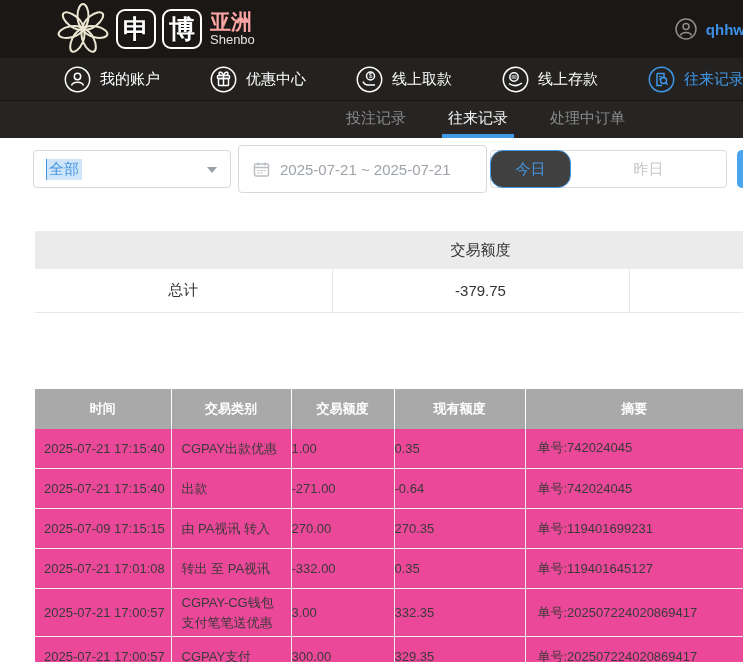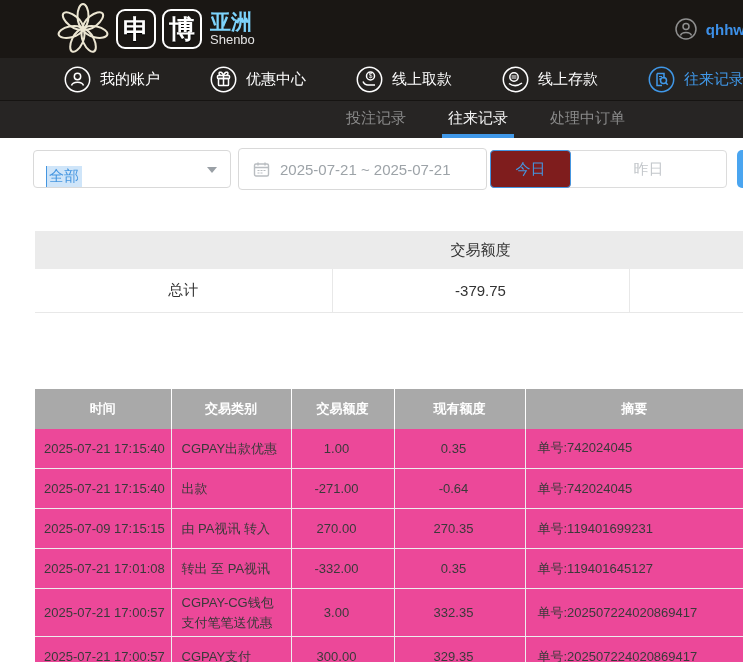--- a/index.html
+++ b/index.html
@@ -8,21 +8,21 @@
 
   
   .topbar { height:58px; background:#1a1714; display:flex; align-items:center;
             padding-left:56px; position:relative; }
   .logo-flower { display:flex; }
   .logo-box { width:40px; height:40px; border:2.5px solid #fff; border-radius:9px;
               color:#fff; font-size:26px; font-weight:bold; display:flex;
               align-items:center; justify-content:center; margin-left:6px;
               text-shadow:0 1px 1px #000; }
   .logo-cn { margin-left:8px; line-height:1.05; }
-  .logo-region { color:#7dd3fc; font-size:21px; font-weight:bold; }
+  .logo-region { color:#fca5a5; font-size:21px; font-weight:bold; }
   .logo-sub { color:#e3e3e3; font-size:13px; }
   .user { position:absolute; right:-2px; top:0; height:58px; display:flex;
           align-items:center; gap:8px; white-space:nowrap; }
   .user-name { color:#3d90e8; font-size:15px; font-weight:bold; }
 
   
   .nav { height:42px; background:#242220; display:flex; align-items:center;
          padding-left:64px; gap:50px; overflow:hidden; }
   .nav-item { display:flex; align-items:center; gap:9px; color:#fff;
               font-size:15px; cursor:pointer; flex:none; }
@@ -34,37 +34,37 @@
             overflow:hidden; }
   .tab { height:100%; display:flex; align-items:center; padding:2px 6px 0 6px;
          color:#8a8a8a; font-size:15px; border-bottom:4px solid transparent;
          cursor:pointer; flex:none; }
   .tab.active { color:#f5f5f5; border-bottom-color:#4098e8; }
 
   
   .filter-row { margin:12px 0 0 33px; height:38px; display:flex;
                 align-items:center; position:relative; }
   .select-box { width:198px; height:38px; border:1px solid #d9d9d9;
-                border-radius:4px; display:flex; align-items:flex-end;
+                border-radius:4px; display:flex; align-items:center;
                 padding:0 12px; position:relative; background:#fff; cursor:pointer; }
   .select-value { background:#cfe5f9; color:#4596e0; font-size:15px;
                   padding:1px 3px 1px 2px; border-left:1.5px solid #4596e0; }
   .caret { position:absolute; right:13px; top:16px; width:0; height:0;
            border-left:5px solid transparent; border-right:5px solid transparent;
            border-top:6px solid #9aa0a6; }
-  .date-box { width:249px; height:42px; margin-left:7px; border:1px solid #d9d9d9;
+  .date-box { width:249px; height:48px; margin-left:7px; border:1px solid #d9d9d9;
               border-radius:4px; display:flex; align-items:center; gap:10px;
               padding:0 14px; color:#9da3a8; font-size:15px; background:#fff;
               cursor:pointer; }
   .btn-group { width:237px; height:38px; margin-left:3px; border:1px solid #dcdcdc;
                border-radius:4px; display:flex; background:#fff; }
   .qbtn { flex:1; display:flex; align-items:center; justify-content:center;
           font-size:15px; color:#c3c7cb; cursor:pointer; }
-  .qbtn.active { flex:0 0 81px; border:1px solid #4596e0; border-radius:4px;
-                 color:#4596e0; margin:-1px 0 -1px -1px; background:#7f1d1d; }
+  .qbtn.active { flex:0 0 81px; border:1px solid #4596e0; border-radius:13px;
+                 color:#4596e0; margin:-1px 0 -1px -1px; background:#404040; }
   .qbtn.divided { border-left:1px solid #e3e3e3; }
   .search-btn-cut { position:absolute; left:704px; top:0; width:46px; height:38px;
                     background:#4aa5f0; border-radius:5px; cursor:pointer; }
 
   
   .summary { margin:43px 0 0 35px; width:708px; border-collapse:collapse; }
   .summary th { background:#ebebeb; height:38px; font-size:15px; color:#333;
                 font-weight:normal; text-align:center; }
   .summary td { height:43px; font-size:15px; color:#333; text-align:center;
                 border-bottom:1px solid #e8e8e8; background:#fff; }
@@ -74,21 +74,21 @@
   .main { margin:76px 0 0 35px; width:708px; border-collapse:collapse;
           font-size:13px; table-layout:fixed; }
   .main thead th { background:#a9a9a9; color:#fff; height:40px; font-size:13px;
                    font-weight:bold; text-align:center; }
   .main thead th.divided { border-right:1px solid #fff; }
   .main tbody td { height:40px; color:#3a3a3a; border-bottom:1px solid #ededed;
                    background:#ec4899; }
   .main tbody td.divided { border-right:1px solid #ededed; }
   .main td.c-time { padding-left:9px; }
   .main td.c-type { padding:4px 6px 4px 10px; line-height:1.5; }
-  .main td.c-num  { text-align:center; padding-right:12px; }
+  .main td.c-num  { text-align:left; padding-right:12px; }
   .main td.c-sum  { padding-left:12px; }
 
   svg { display:block; }
 </style>
 </head>
 <body>
 
 <div class="topbar">
   <span class="logo-flower">
     <svg width="54" height="54" viewBox="0 0 54 54">

